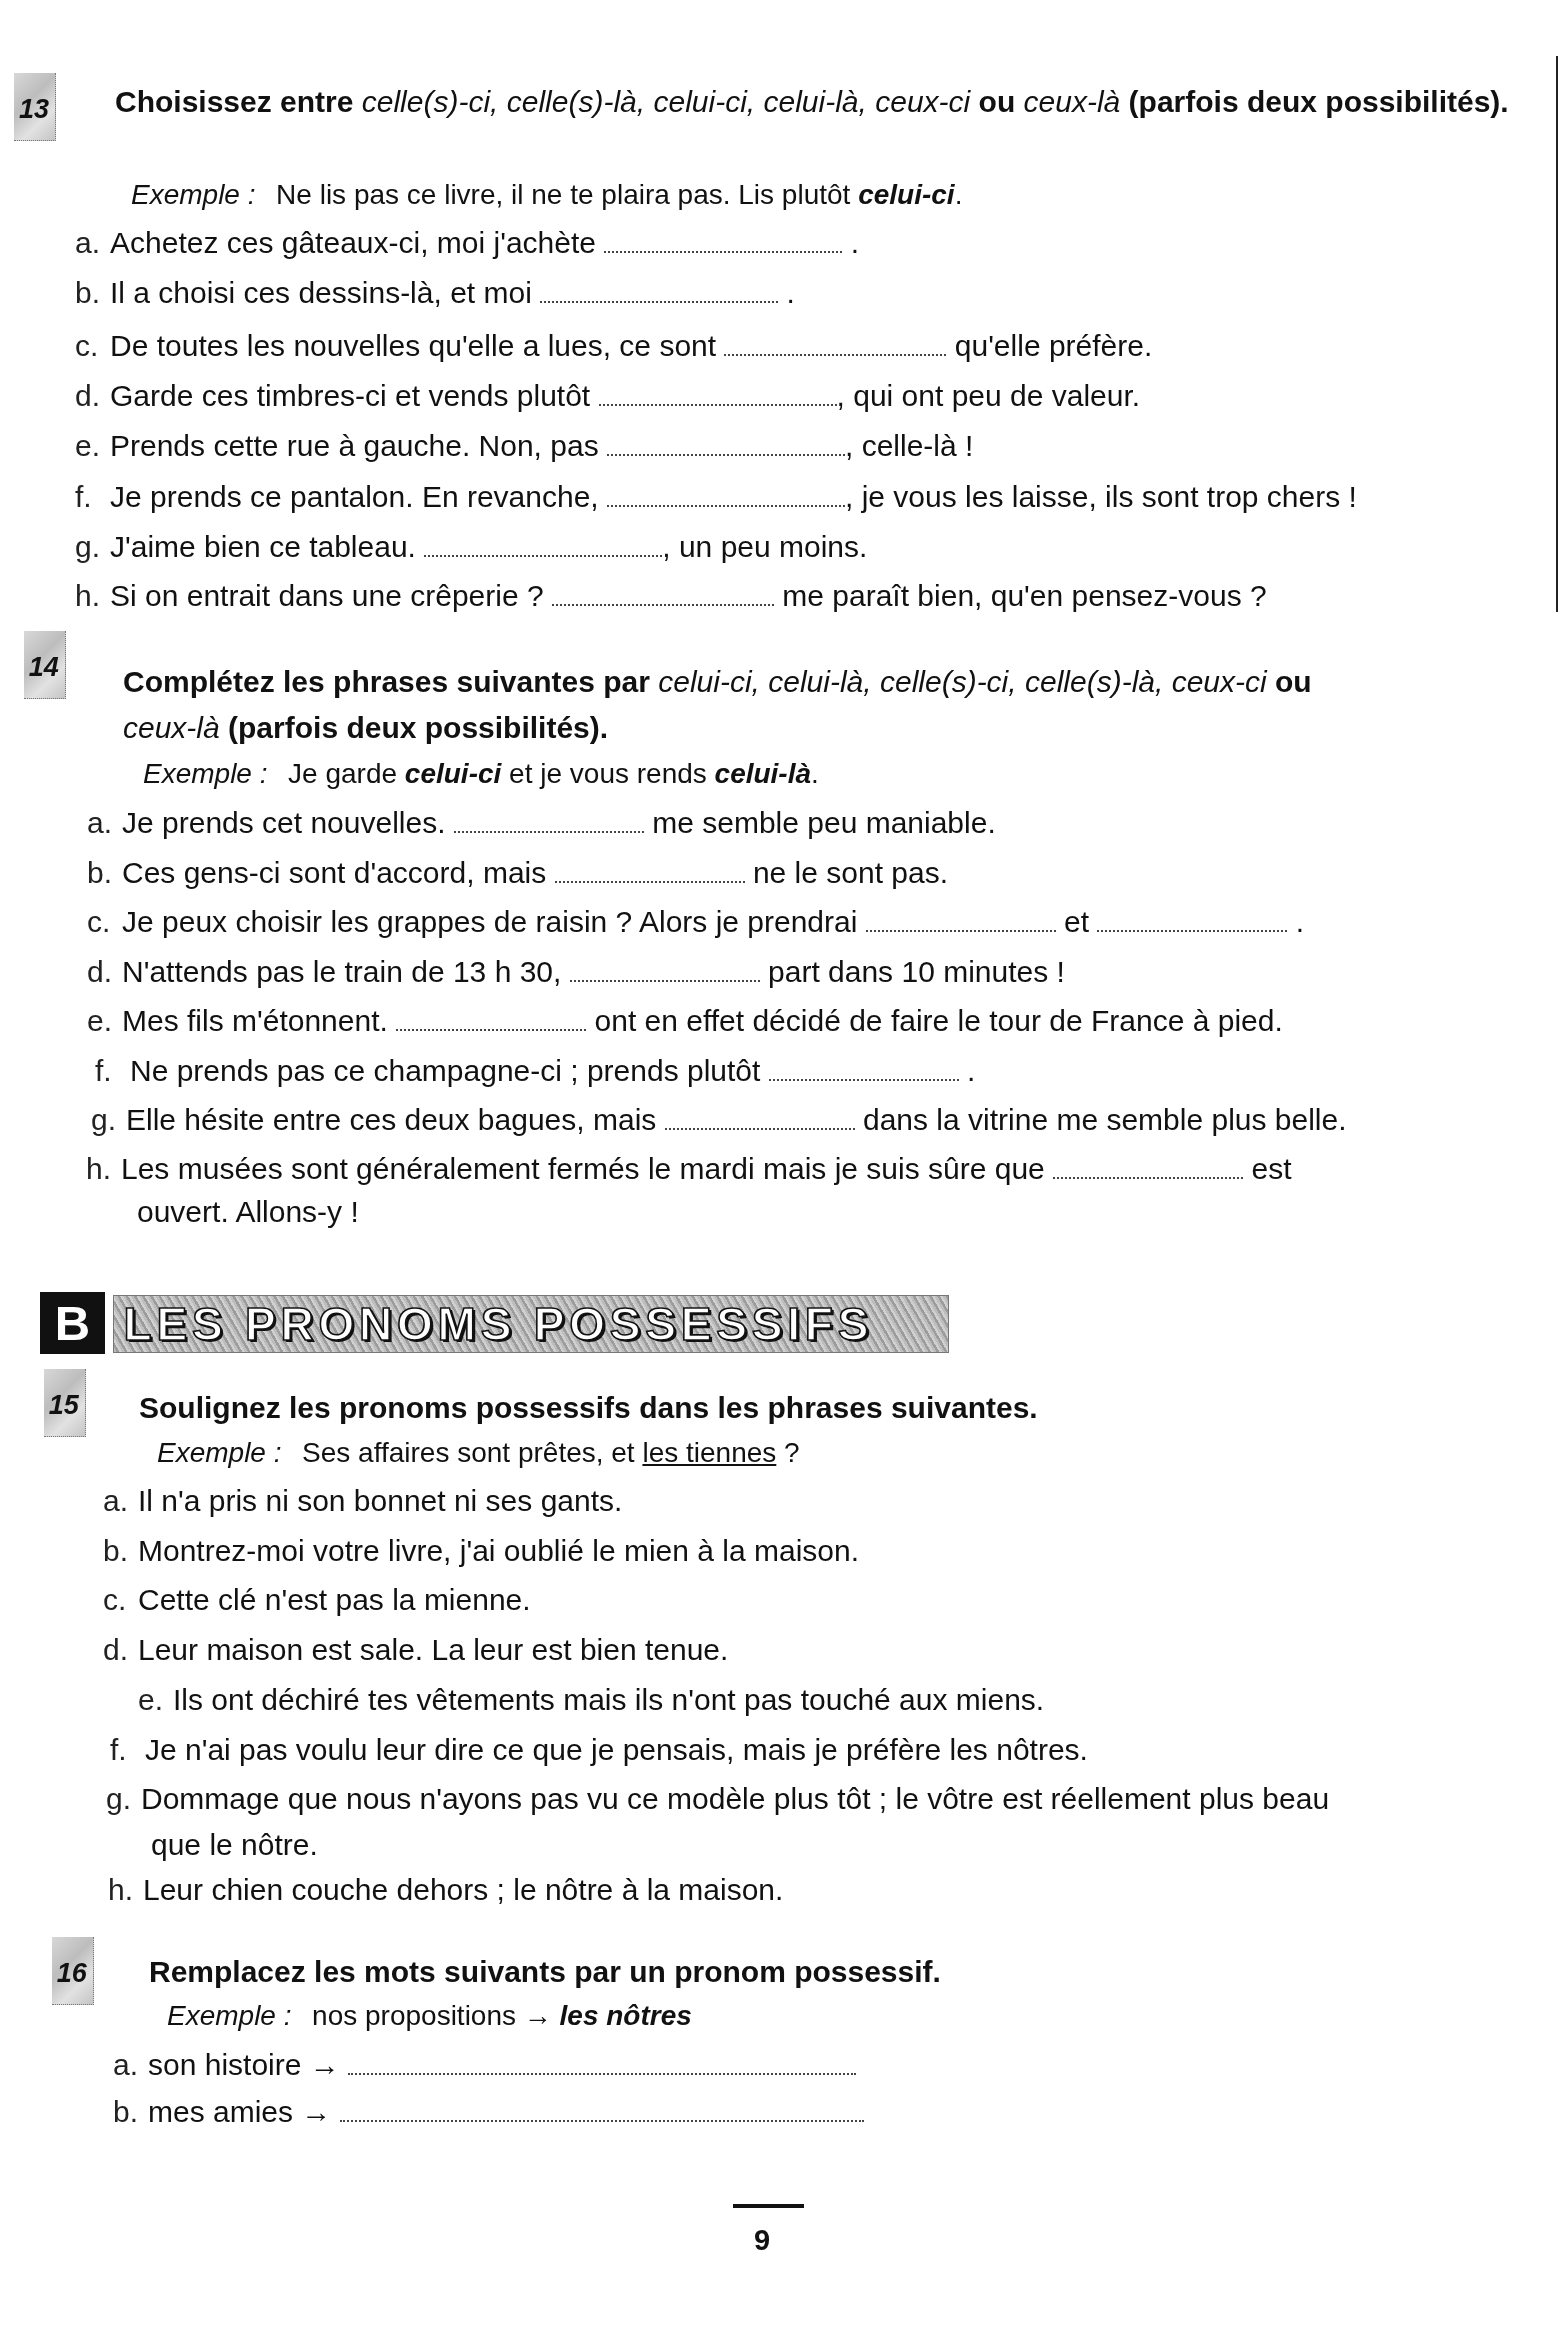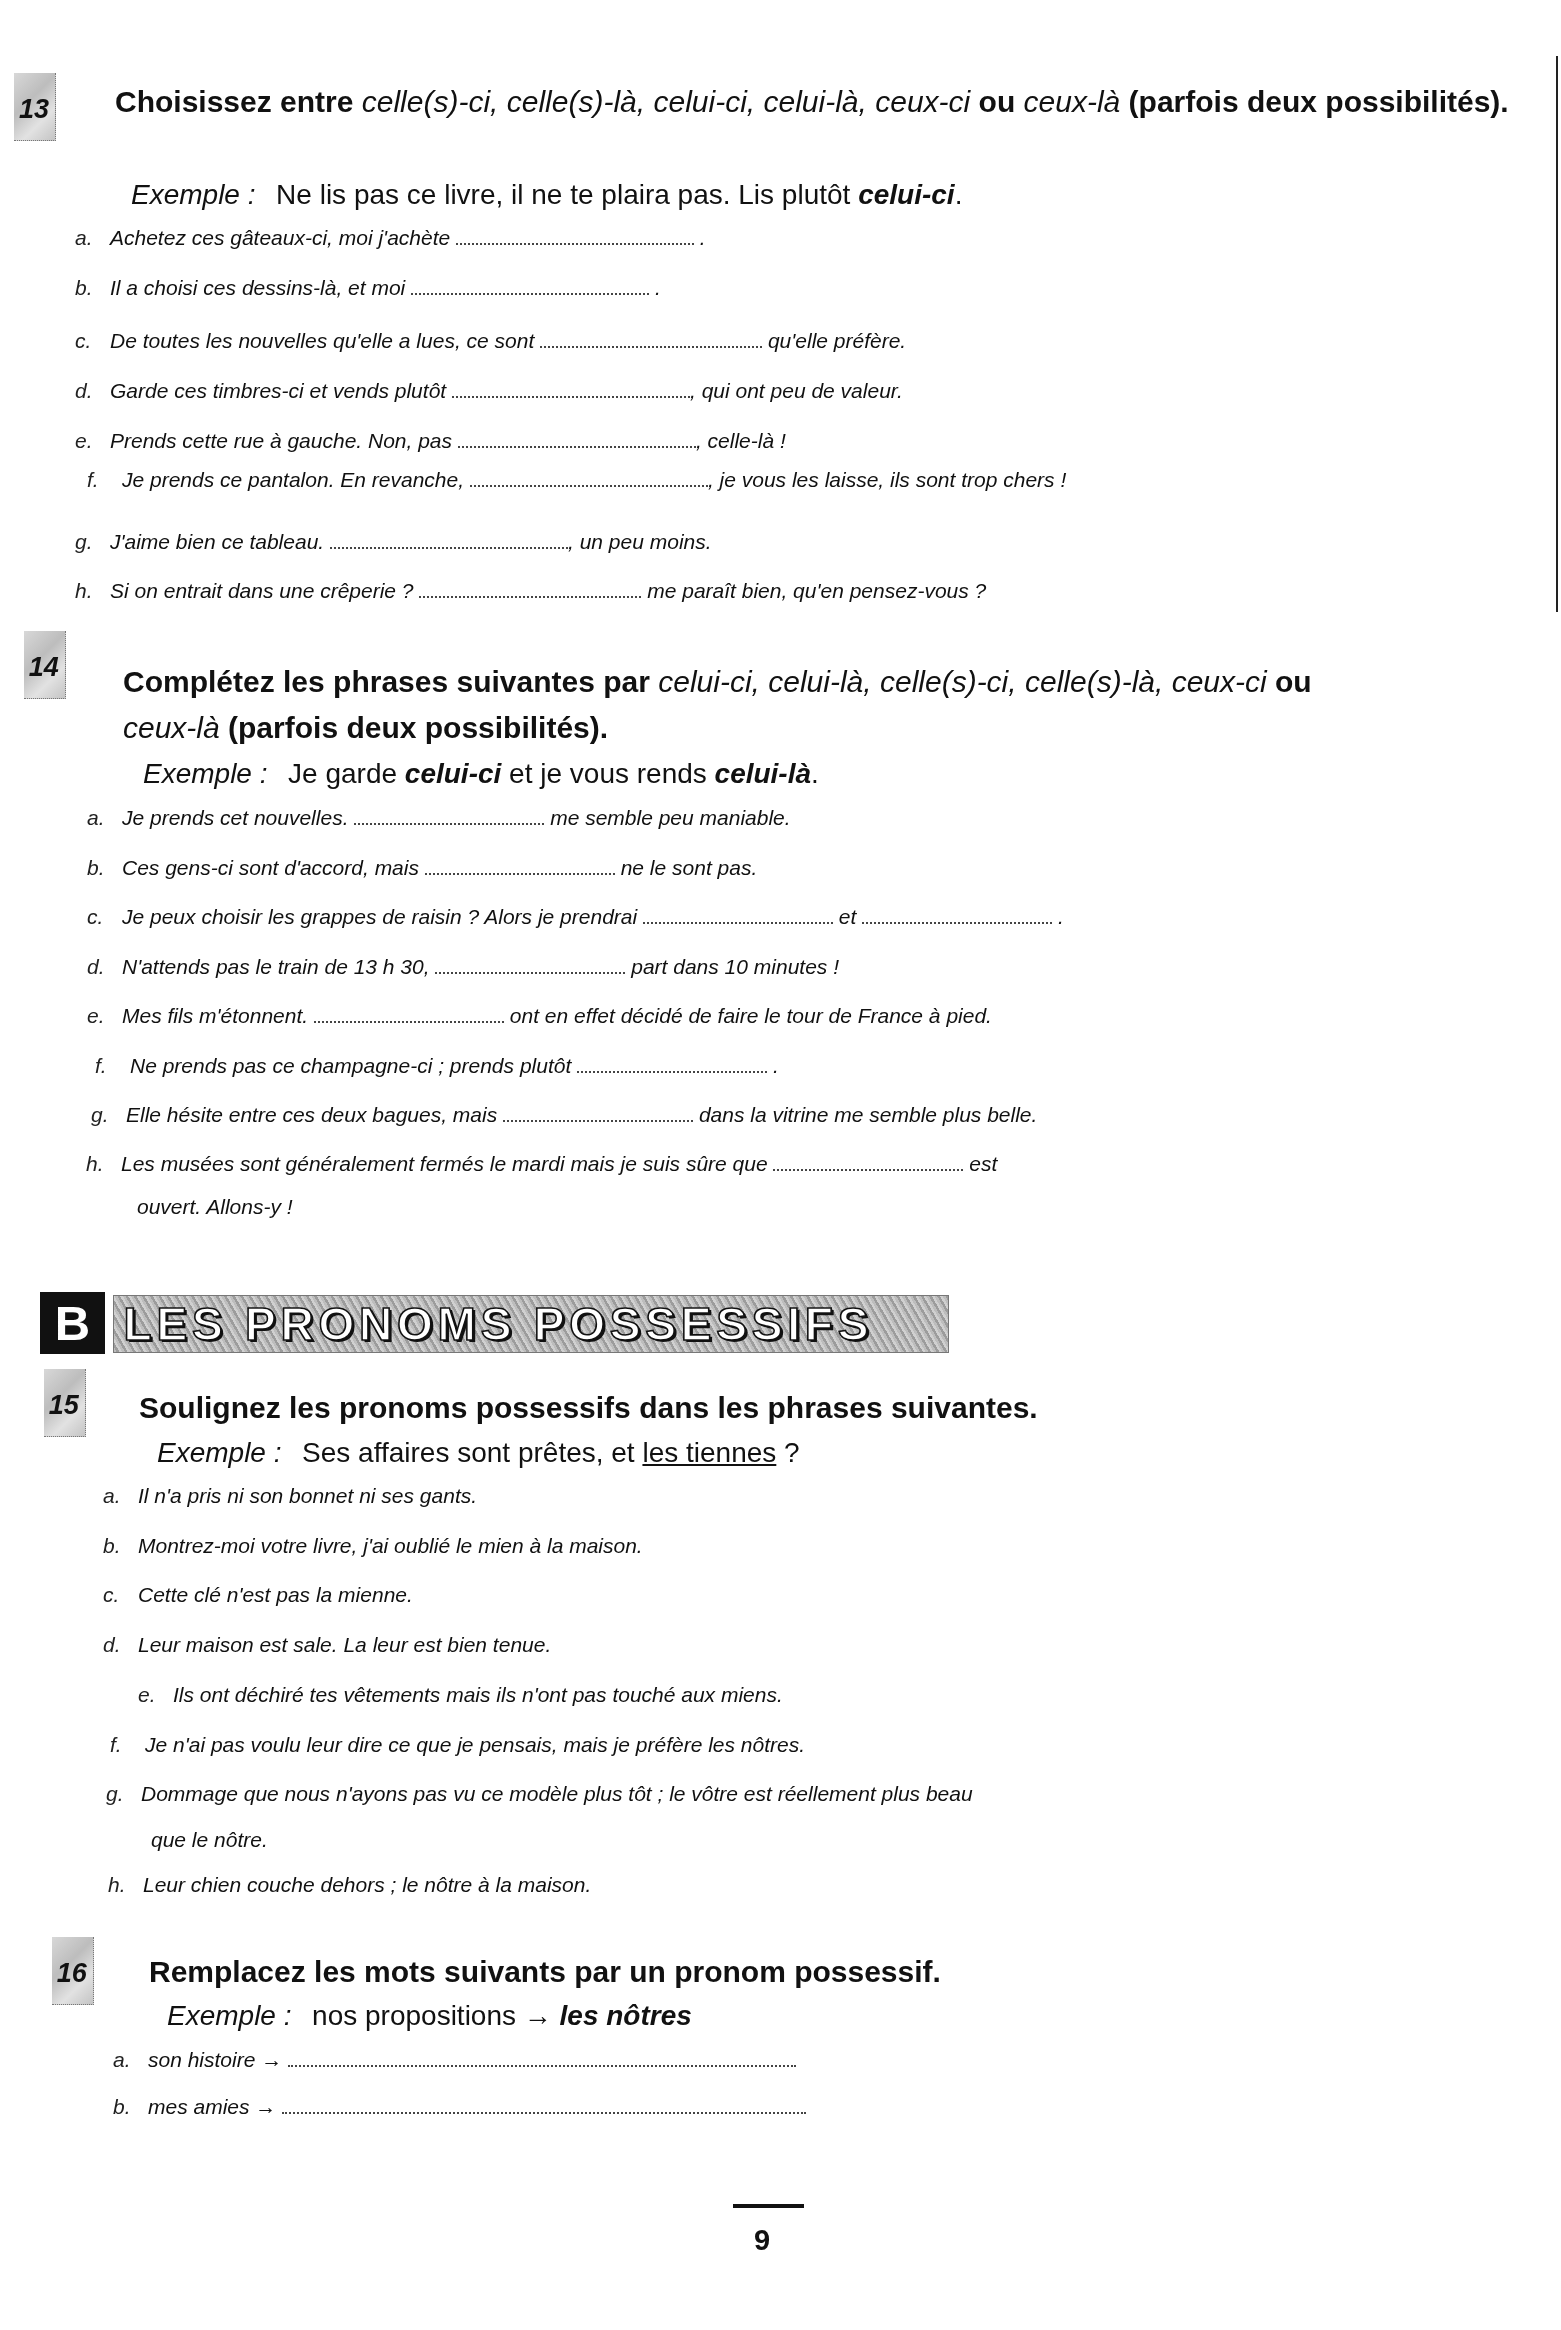--- a/index.html
+++ b/index.html
@@ -13,21 +13,21 @@
     background: linear-gradient(135deg, #d8d8d8, #bdbdbd 40%, #e2e2e2 70%, #c4c4c4);
     border-right: 1.6px dotted #777; border-bottom: 1.6px dotted #777;
   }
   .num-box span {
     position: absolute; left: 4.8px; top: 20.6px; font-size: 27px; font-weight: bold; font-style: italic; color: #111;
   }
   .instr { position: absolute; font-size: 30px; line-height: 46px; font-weight: bold; }
   .instr i { font-weight: normal; }
   .exline { position: absolute; font-size: 28px; }
   .exline .lbl { font-style: italic; margin-right: 20.6px; }
-  .item { position: absolute; font-size: 21px; white-space: nowrap; font-style: italic; }
+  .item { position: absolute; font-size: 30px; white-space: nowrap; }
   .item .letter { display: inline-block; width: 35px; color: #222; }
   .blank { display: inline-block; border-bottom: 2.4px dotted #444; height: 14.3px; vertical-align: baseline; }
   .section-b { position: absolute; left: 40px; top: 1292px; height: 62px; }
   .b-box { position: absolute; left: 0; top: 0; width: 65px; height: 62px; background: #111; color: #fff; font-size: 49px; font-weight: bold; text-align: center; line-height: 62px; }
   .b-title {
     position: absolute; left: 73px; top: 3.2px; width: 824px; height: 56px;
     background: repeating-linear-gradient(60deg, #bdbdbd 0 2.4px, #9c9c9c 2.4px 4.8px, #d0d0d0 4.8px 7.1px);
     border: 1.6px solid #777;
     font-size: 46px; font-weight: bold; letter-spacing: 4.8px; line-height: 56px; padding-left: 9.5px;
     color: #fff; -webkit-text-stroke: 1.6px #111; text-shadow: 2.4px 2.4px 0 #111;
@@ -49,21 +49,21 @@
 </div>
 <div class="exline" style="left:131px; top:179px;">
   <span class="lbl">Exemple :</span><span>Ne lis pas ce livre, il ne te plaira pas. Lis plutôt </span><b><i>celui-ci</i></b><span>.</span>
 </div>
 
 <div class="item" style="left:75px; top:226px;"><span class="letter">a.</span><span>Achetez ces gâteaux-ci, moi j'achète </span><span class="blank" style="width:238px"></span><span> .</span></div>
 <div class="item" style="left:75px; top:276px;"><span class="letter">b.</span><span>Il a choisi ces dessins-là, et moi </span><span class="blank" style="width:238px"></span><span> .</span></div>
 <div class="item" style="left:75px; top:329px;"><span class="letter">c.</span><span>De toutes les nouvelles qu'elle a lues, ce sont </span><span class="blank" style="width:222px"></span><span> qu'elle préfère.</span></div>
 <div class="item" style="left:75px; top:379px;"><span class="letter">d.</span><span>Garde ces timbres-ci et vends plutôt </span><span class="blank" style="width:238px"></span><span>, qui ont peu de valeur.</span></div>
 <div class="item" style="left:75px; top:429px;"><span class="letter">e.</span><span>Prends cette rue à gauche. Non, pas </span><span class="blank" style="width:238px"></span><span>, celle-là !</span></div>
-<div class="item" style="left:75px; top:468px;margin-left:12px;"><span class="letter">f.</span><span>Je prends ce pantalon. En revanche, </span><span class="blank" style="width:238px"></span><span>, je vous les laisse, ils sont trop chers !</span></div>
+<div class="item" style="left:75px; top:480px;"><span class="letter">f.</span><span>Je prends ce pantalon. En revanche, </span><span class="blank" style="width:238px"></span><span>, je vous les laisse, ils sont trop chers !</span></div>
 <div class="item" style="left:75px; top:530px;"><span class="letter">g.</span><span>J'aime bien ce tableau. </span><span class="blank" style="width:238px"></span><span>, un peu moins.</span></div>
 <div class="item" style="left:75px; top:579px;"><span class="letter">h.</span><span>Si on entrait dans une crêperie ? </span><span class="blank" style="width:222px"></span><span> me paraît bien, qu'en pensez-vous ?</span></div>
 
 <div class="num-box" style="left:24px; top:631px;">
     <span>14</span>
   </div>
 <div class="instr" style="left:123px; top:659px; width:1413px;">
   <span>Complétez les phrases suivantes par </span><i>celui-ci, celui-là, celle(s)-ci, celle(s)-là, ceux-ci</i><span> ou</span><br>
   <i>ceux-là</i><span> (parfois deux possibilités).</span>
 </div>

